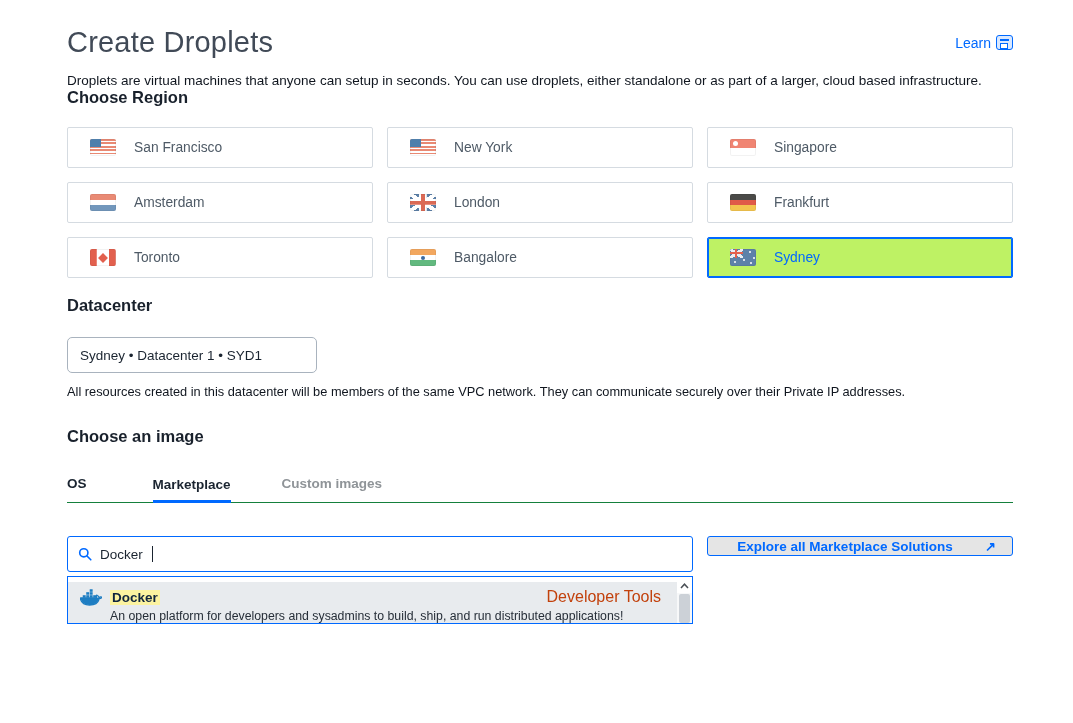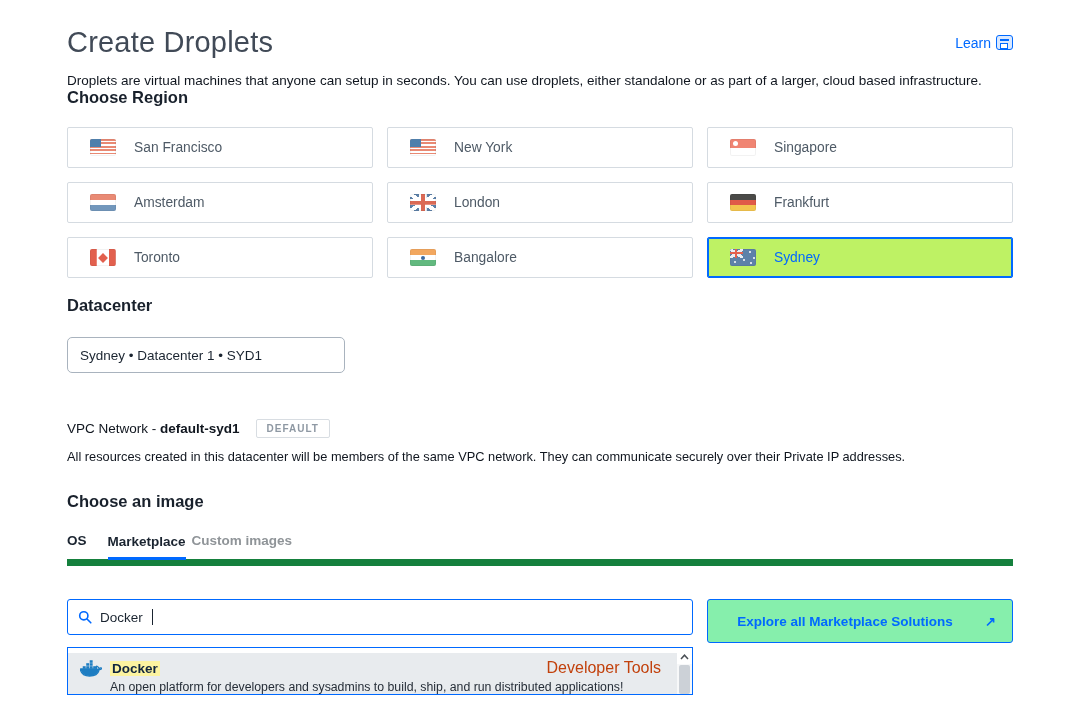--- a/index.html
+++ b/index.html
@@ -66,46 +66,46 @@
       linear-gradient(#e2604e,#e2604e) center/100% 24% no-repeat,
       linear-gradient(#e2604e,#e2604e) center/18% 100% no-repeat,
       linear-gradient(to bottom right,transparent 40%,#e9edf3 40% 60%,transparent 60%),
       linear-gradient(to bottom left,transparent 40%,#e9edf3 40% 60%,transparent 60%),
       #5d81a9; }
   .flag-au::after { content:""; position:absolute; left:4px; top:12px; width:2px; height:2px;
     border-radius:50%; background:#fff;
     box-shadow:15px -10px 0 #fff, 19px -4px 0 #fff, 16px 1px 0 #fff, 9px -2px 0 #fff; }
 
   
-  .datacenter-select { margin-top:22px; width:278px; height:36px; border:1px solid #a9b3be;
+  .datacenter-select { margin-top:22px; width:250px; height:36px; border:1px solid #a9b3be;
     border-radius:5px; background:#fff; display:flex; align-items:center; padding:0 12px;
     font-size:13.5px; color:#1a2430; cursor:pointer; }
 
   .vpc-row { margin-top:46px; font-size:13.5px; color:#10161f; display:flex; align-items:center; }
   .vpc-name { font-weight:700; white-space:pre; }
   .vpc-badge { margin-left:16px; font-size:10px; font-weight:700; letter-spacing:1px;
     color:#8e98a3; border:1px solid #d8dde2; border-radius:2px; padding:3px 10px; background:#fff; }
   .vpc-desc { margin-top:11px; font-size:12.8px; color:#10161f; }
 
   
-  .tabs { display:flex; align-items:flex-end; border-bottom:7px solid #15803d; margin-top:22px; }
+  .tabs { display:flex; align-items:flex-end; border-bottom:1px solid #15803d; margin-top:30px;gap:45px; }
   .tab { font-weight:700; font-size:13.5px; color:#1a2430; padding-bottom:11px; cursor:pointer; }
   .tab:nth-child(2) { margin-left:21px; }
   .tab:nth-child(3) { margin-left:6px; }
   .tab.active { border-bottom:3px solid #0069ff; padding-bottom:8px; margin-bottom:-1px; }
   .tab.muted { color:#8f9498; }
 
   
   .search-row { margin-top:33px; display:flex; gap:14px; }
   .search-box { width:626px; height:36px; border:1px solid #0069ff; border-radius:3px;
     background:#fff; display:flex; align-items:center; padding:0 10px; gap:8px; cursor:text; }
   .search-text { font-size:13.5px; color:#1a2430; }
   .caret { display:inline-block; width:1px; height:16px; background:#1a2430; margin-left:1px; }
-  .explore-btn { width:306px; height:44px; border:1px solid #0069ff; border-radius:3px;
-    background:#86efac; position:relative; display:flex; align-items:center; justify-content:center;
+  .explore-btn { width:306px; height:20px; border:1px solid #0069ff; border-radius:3px;
+    background:#e5e5e5; position:relative; display:flex; align-items:center; justify-content:center;
     font-weight:700; font-size:13.5px; color:#0069ff; cursor:pointer; padding-right:30px; }
   .explore-arrow { position:absolute; right:16px; top:50%; transform:translateY(-50%);
     font-size:13px; font-weight:700; color:#0069ff; }
 
   
   .results-panel { width:626px; margin-top:4px; border:1px solid #0069ff; background:#fff;
     position:relative; height:48px; overflow:hidden; padding-top:5px; }
   .result-row { margin-right:15px; background:#e8ebee; padding:6px 10px 8px 12px; cursor:pointer; }
   .result-line1 { display:flex; align-items:center; gap:8px; }
   .docker-icon { flex:none; display:flex; align-items:center; }
@@ -174,25 +174,20 @@
       <span class="region-label">Sydney</span>
     </div>
   </div>
 
   <h2 class="section-heading heading-datacenter">Datacenter</h2>
 
   <div class="datacenter-select">
     <span>Sydney • Datacenter 1 • SYD1</span>
   </div>
 
-  <div class="vpc-row">
-    <span style="white-space:pre;">VPC Network - </span>
-    <span class="vpc-name">default-syd1</span>
-    <span class="vpc-badge">DEFAULT</span>
-  </div>
   <div class="vpc-desc">All resources created in this datacenter will be members of the same VPC network. They can communicate securely over their Private IP addresses.</div>
 
   <h2 class="section-heading heading-image">Choose an image</h2>
 
   <div class="tabs">
     <span class="tab">OS</span>
     <span class="tab active">Marketplace</span>
     <span class="tab muted">Custom images</span>
   </div>
 

